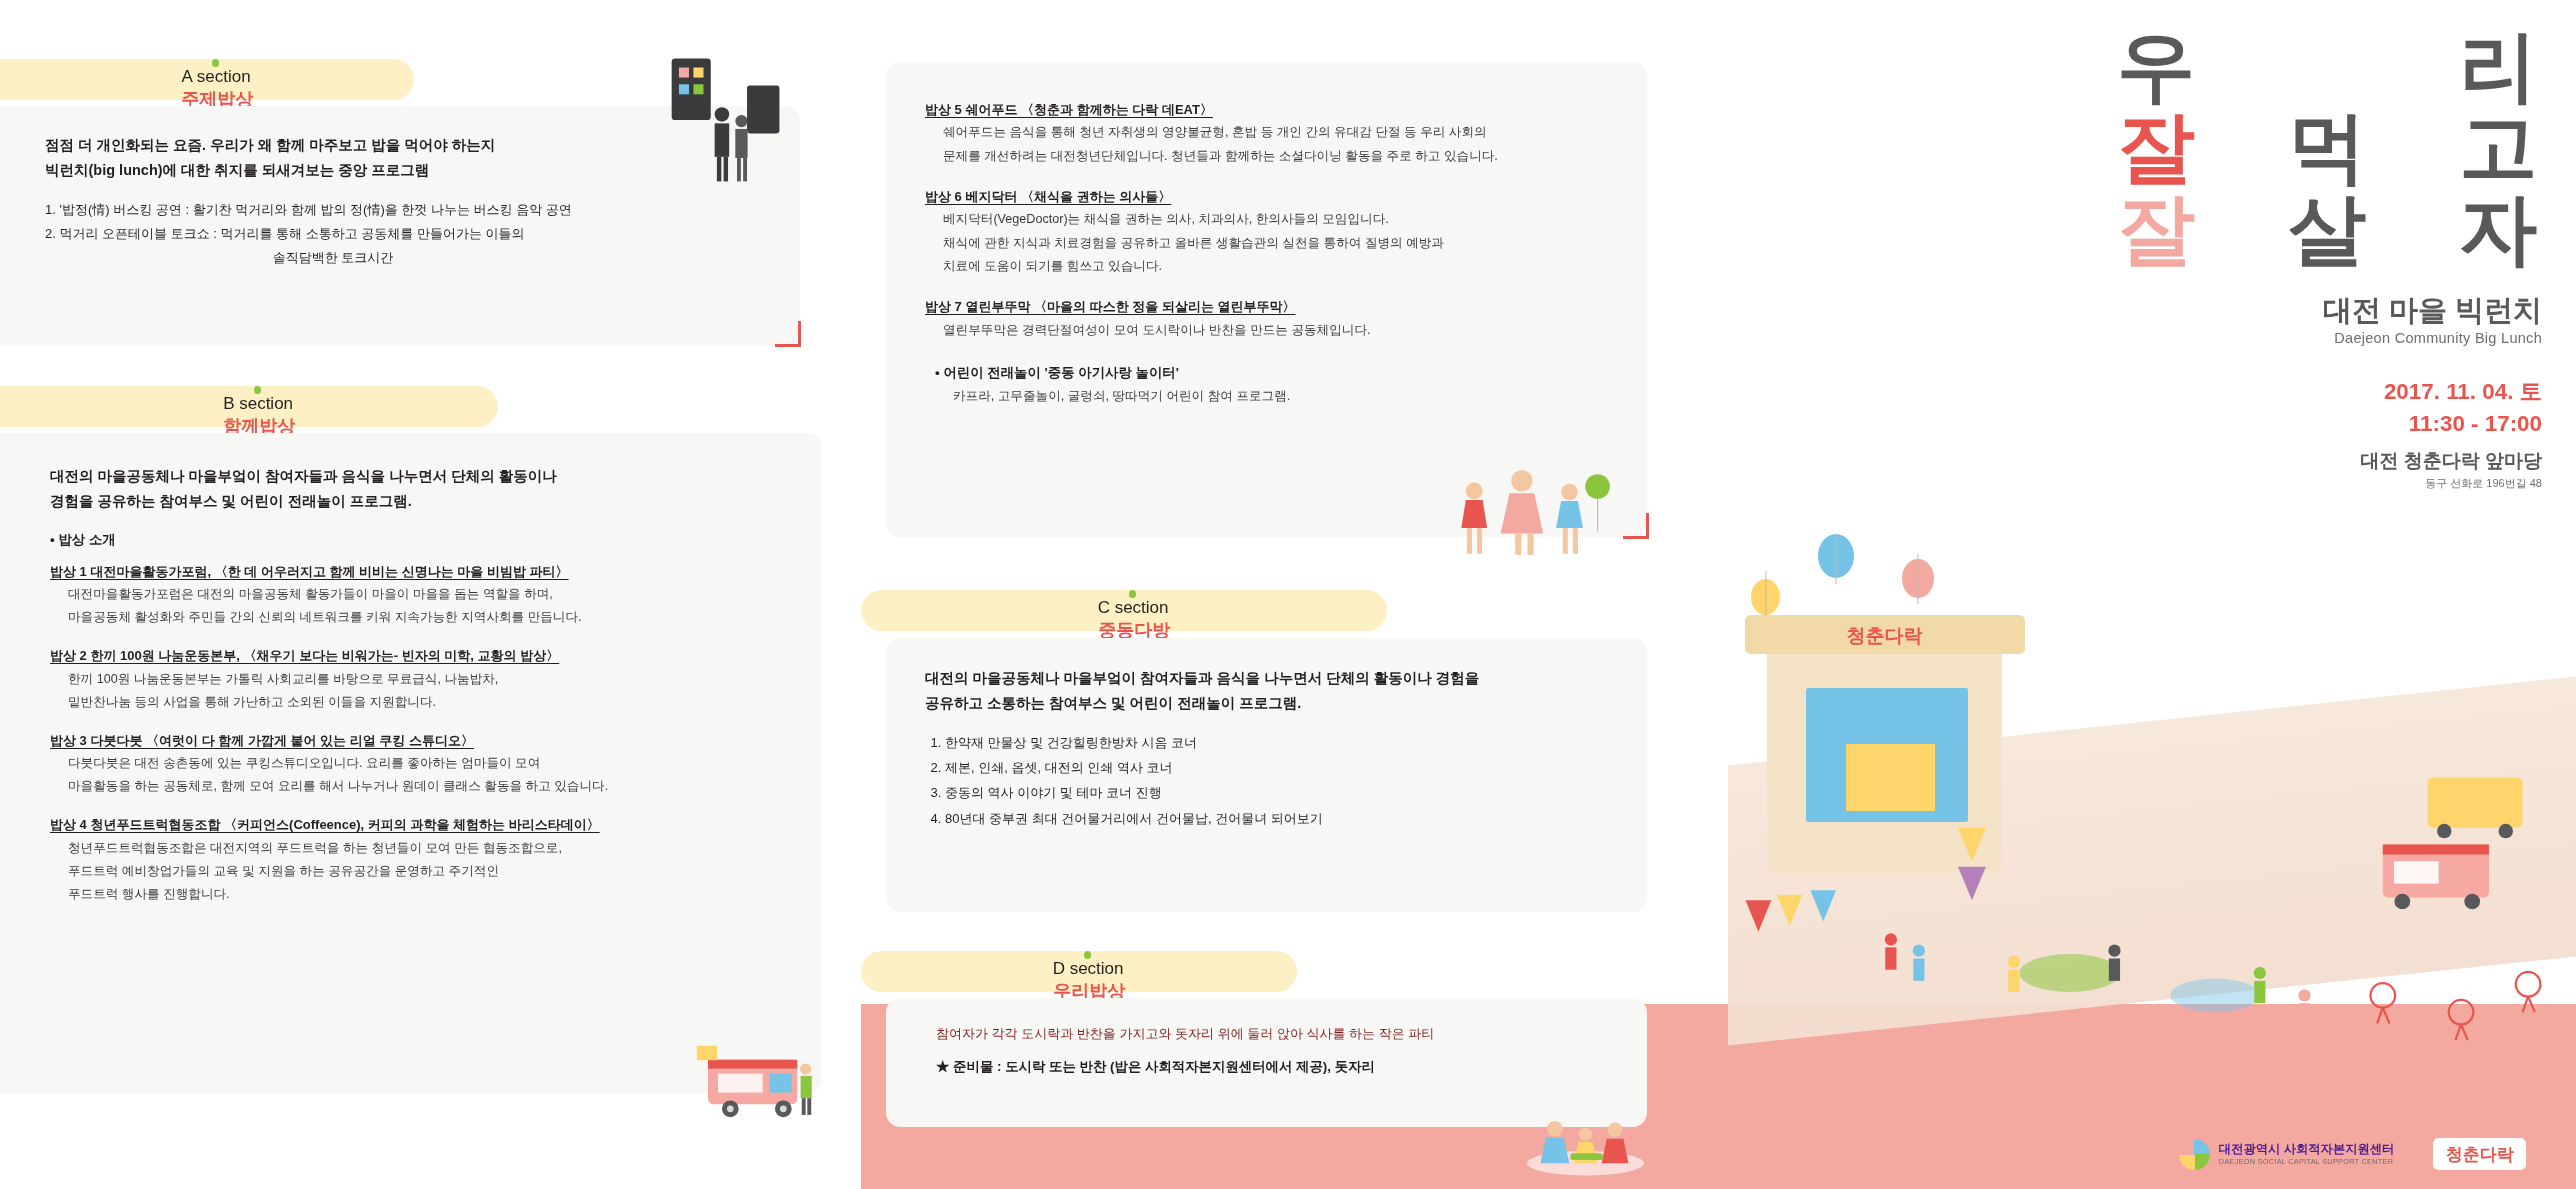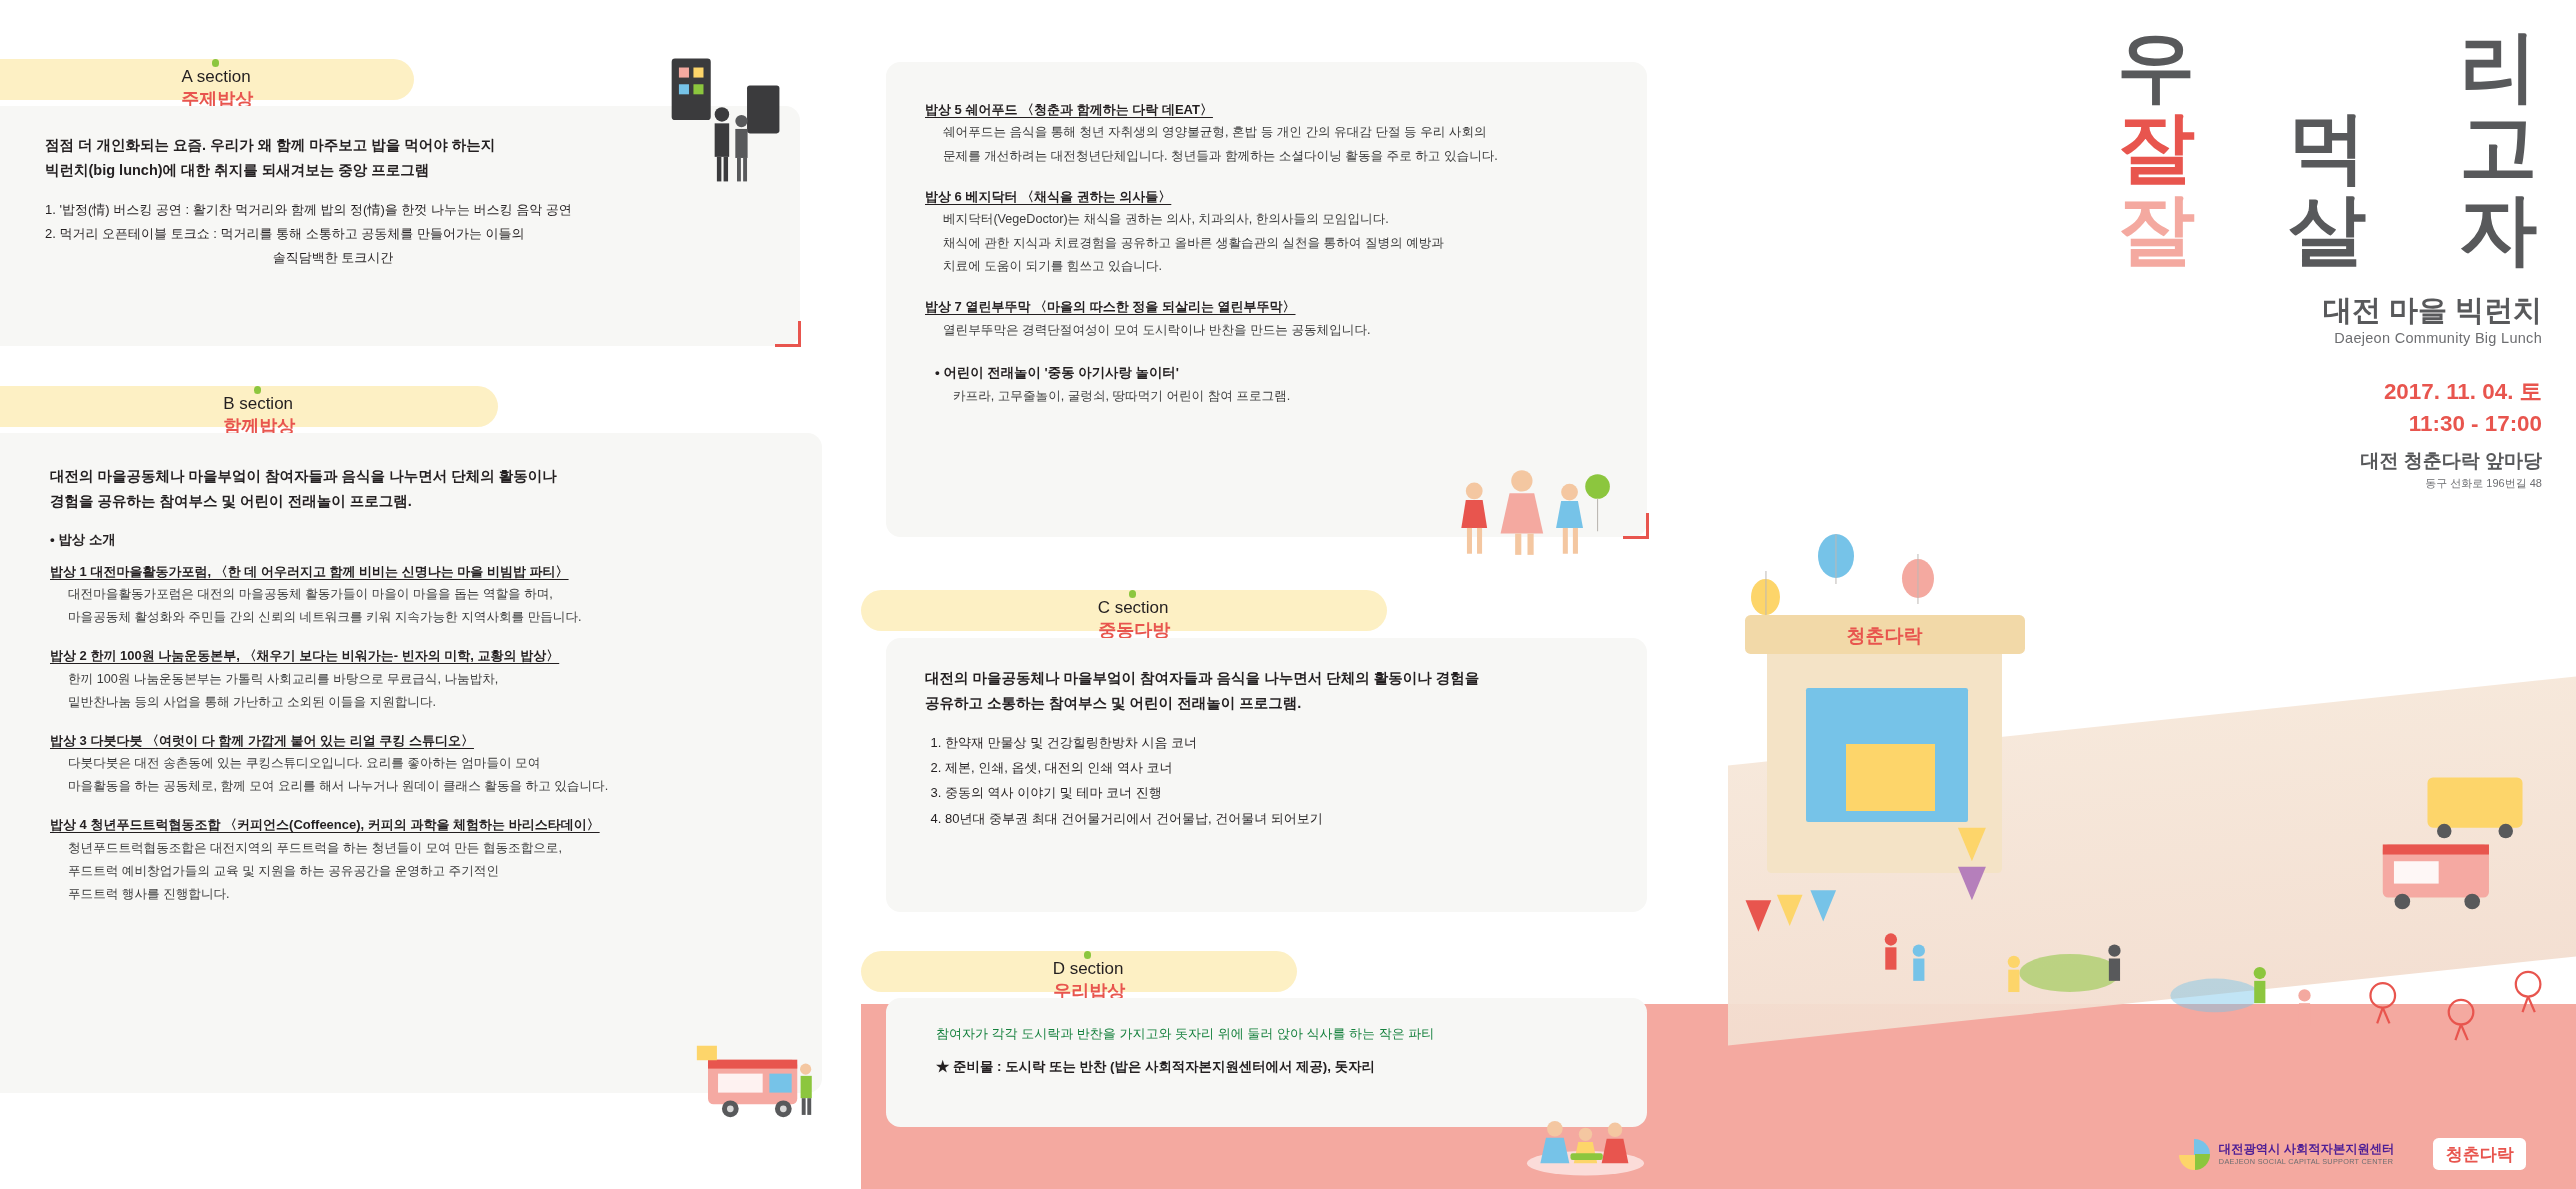--- a/index.html
+++ b/index.html
@@ -60,21 +60,21 @@
   .panel {
     position:absolute;
     background:#f7f7f5;
     border-radius:14.5px;
   }
 
   .h-strong {
     font-size:14.5px; font-weight:bold; line-height:1.7; color:#231f20;
   }
   .t-body {
-    font-size:13px; line-height:1.75; color:#15803d;
+    font-size:13px; line-height:1.75; color:#7f1d1d;
   }
   .t-item {
     font-size:13px; line-height:1.85; color:#231f20;
   }
   .t-under {
     font-size:13px; font-weight:bold; color:#231f20;
     text-decoration:underline; text-underline-offset:3.4px;
     line-height:1.8;
   }
   .t-sub {

